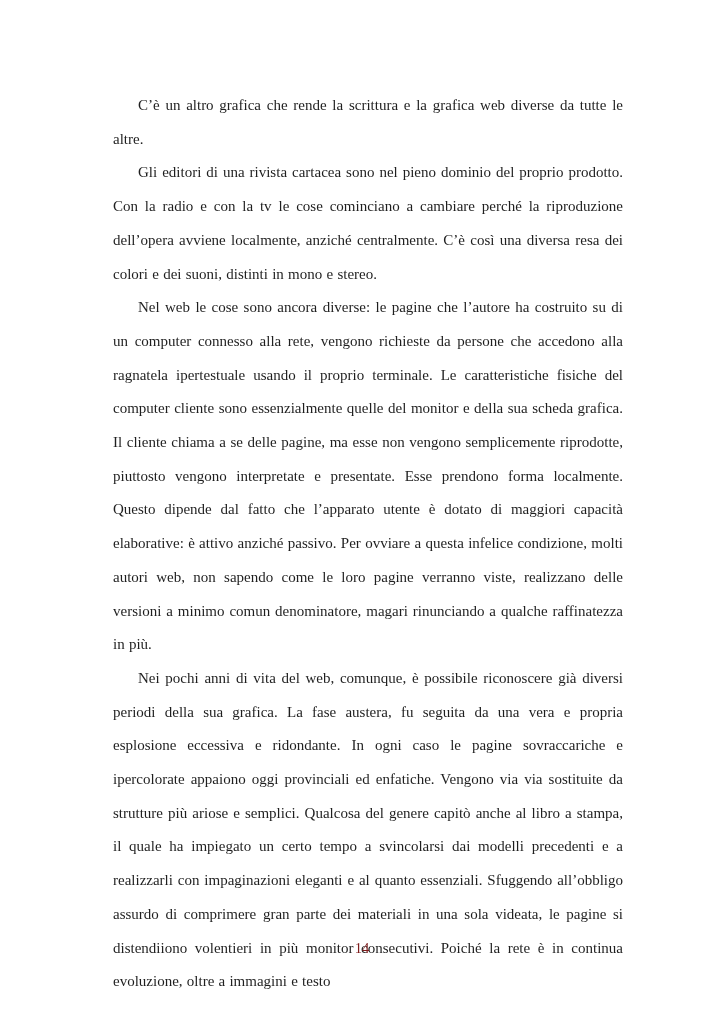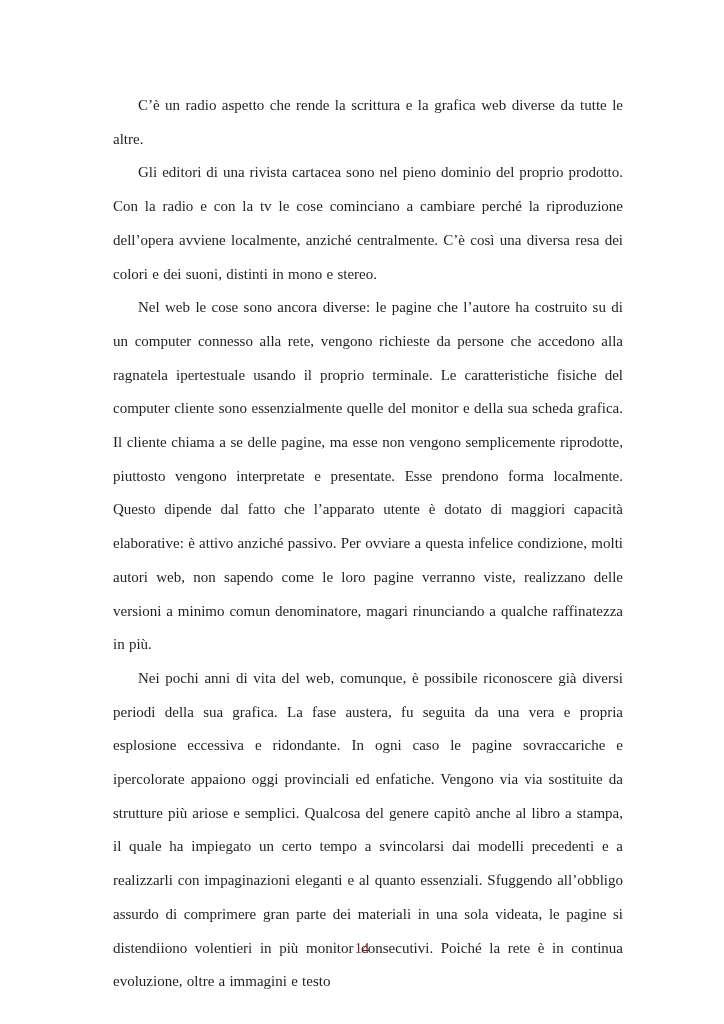--- a/index.html
+++ b/index.html
@@ -47,20 +47,20 @@
     text-align: center;
     font-size: 14.5px;
     color: #7f1d1d;
   }
 </style>
 </head>
 <body>
 
 <div class="page">
   <div class="body-text">
-    <p class="para">C’è un radio aspetto che rende la scrittura e la grafica web diverse da tutte le altre.</p>
+    <p class="para">C’è un altro grafica che rende la scrittura e la grafica web diverse da tutte le altre.</p>
     <p class="para">Gli editori di una rivista cartacea sono nel pieno dominio del proprio prodotto. Con la radio e con la tv le cose cominciano a cambiare perché la riproduzione dell’opera avviene localmente, anziché centralmente. C’è così una diversa resa dei colori e dei suoni, distinti in mono e stereo.</p>
     <p class="para">Nel web le cose sono ancora diverse: le pagine che l’autore ha costruito su di un computer connesso alla rete, vengono richieste da persone che accedono alla ragnatela ipertestuale usando il proprio terminale. Le caratteristiche fisiche del computer cliente sono essenzialmente quelle del monitor e della sua scheda grafica. Il cliente chiama a se delle pagine, ma esse non vengono semplicemente riprodotte, piuttosto vengono interpretate e presentate. Esse prendono forma localmente. Questo dipende dal fatto che l’apparato utente è dotato di maggiori capacità elaborative: è attivo anziché passivo.  Per ovviare a questa infelice condizione, molti autori web, non sapendo come le loro pagine verranno viste, realizzano delle versioni a minimo comun denominatore, magari rinunciando a qualche raffinatezza in più.</p>
     <p class="para">Nei pochi anni di vita del web, comunque, è possibile riconoscere già diversi periodi della sua grafica. La fase austera, fu seguita da una vera e propria esplosione eccessiva e ridondante. In ogni caso le pagine sovraccariche e ipercolorate appaiono oggi provinciali ed enfatiche. Vengono via via sostituite da strutture più ariose e semplici. Qualcosa del genere capitò anche al libro a stampa, il quale ha impiegato un certo tempo a svincolarsi dai modelli precedenti e a realizzarli con impaginazioni eleganti e al quanto essenziali. Sfuggendo all’obbligo assurdo di comprimere gran parte dei materiali in una sola videata, le pagine si distendiiono volentieri in più monitor consecutivi. Poiché la rete è in continua evoluzione, oltre a immagini e testo</p>
   </div>
 
   <div class="page-footer">14</div>
 </div>
 
 </body></html>

